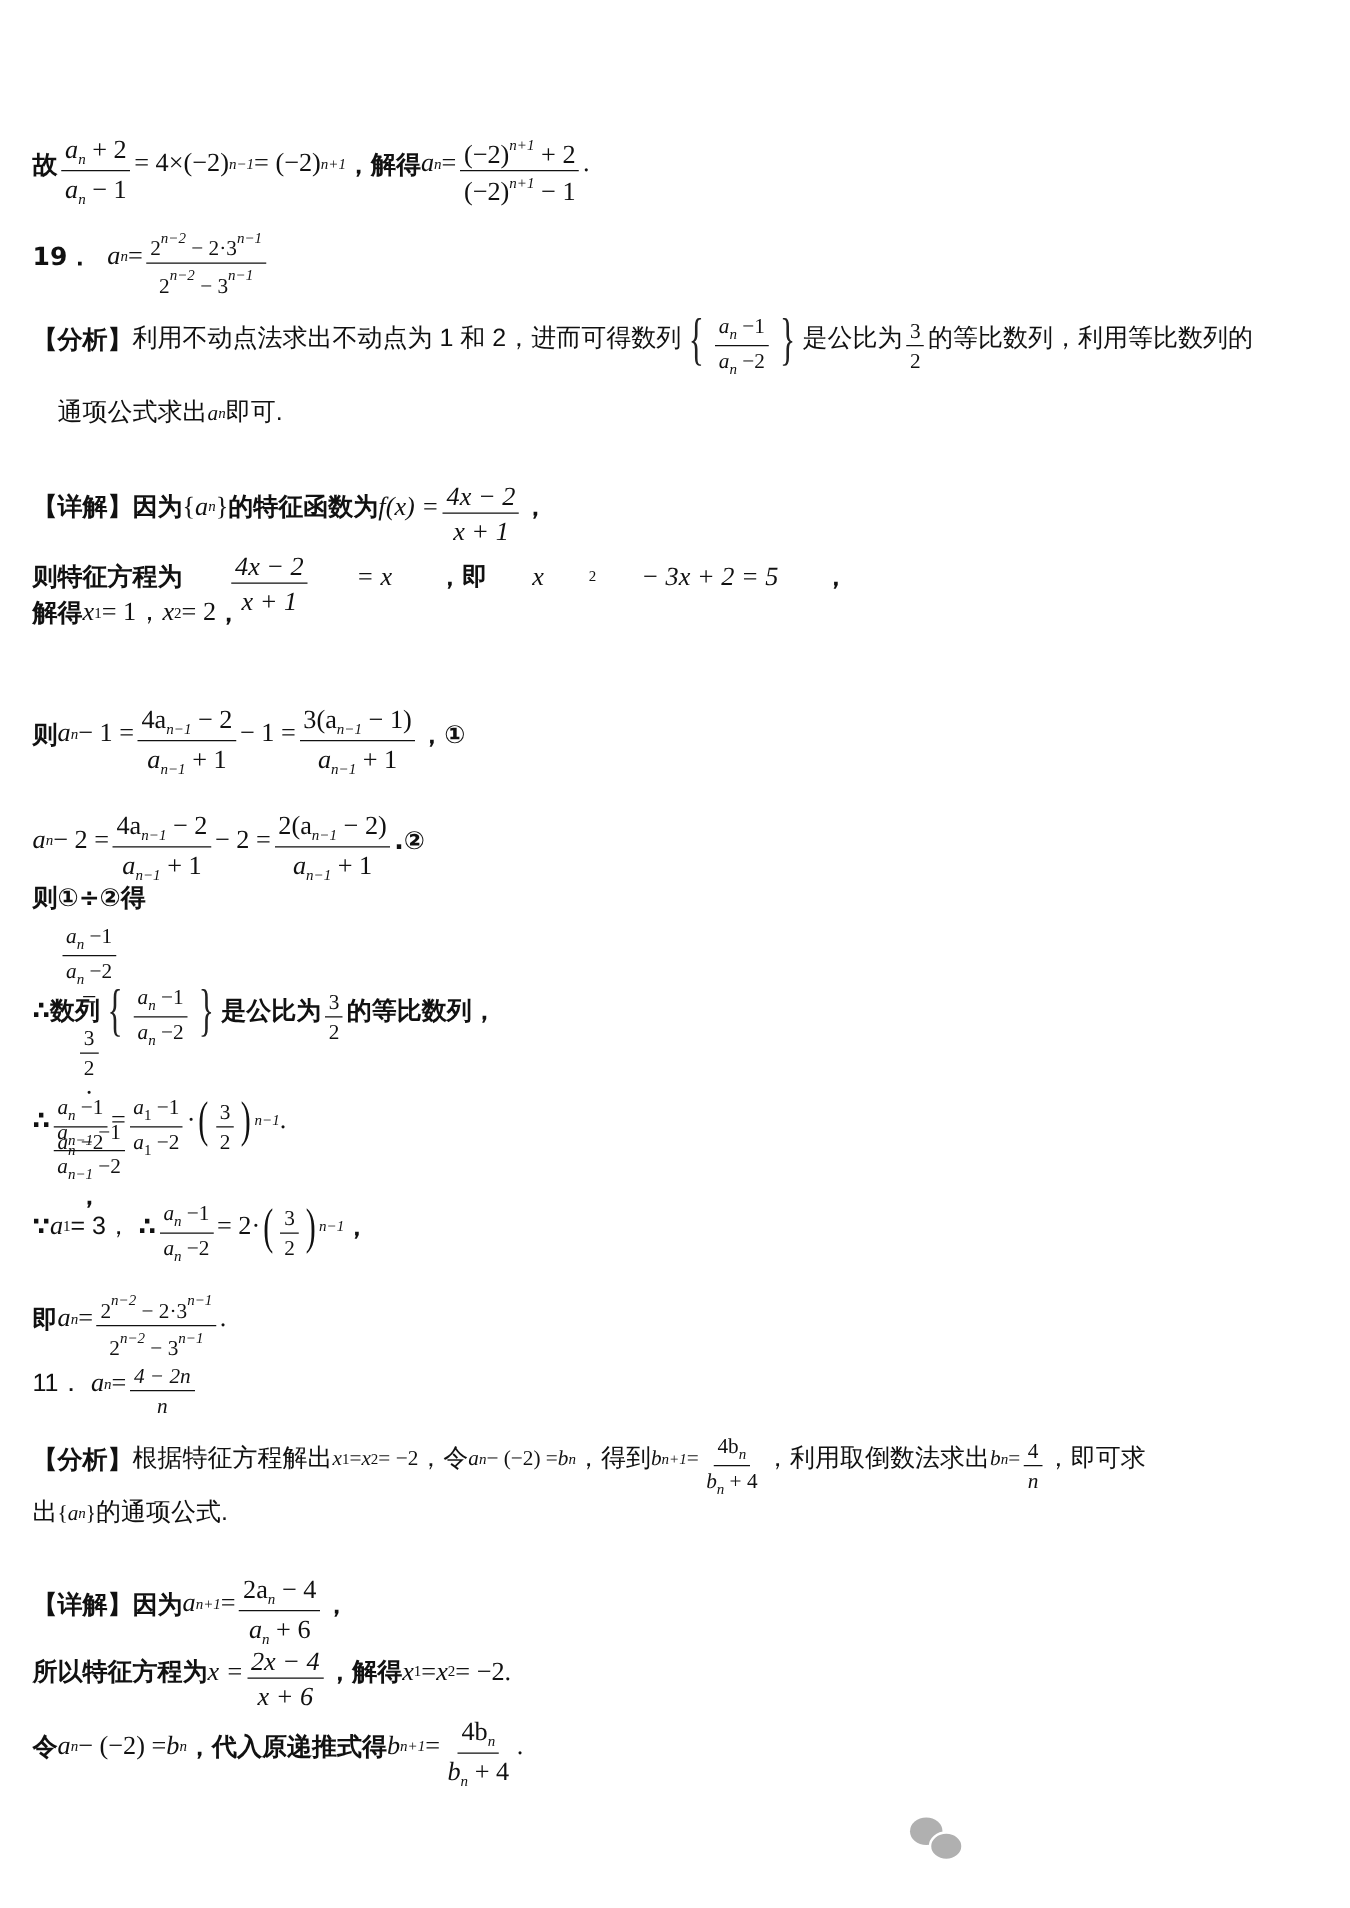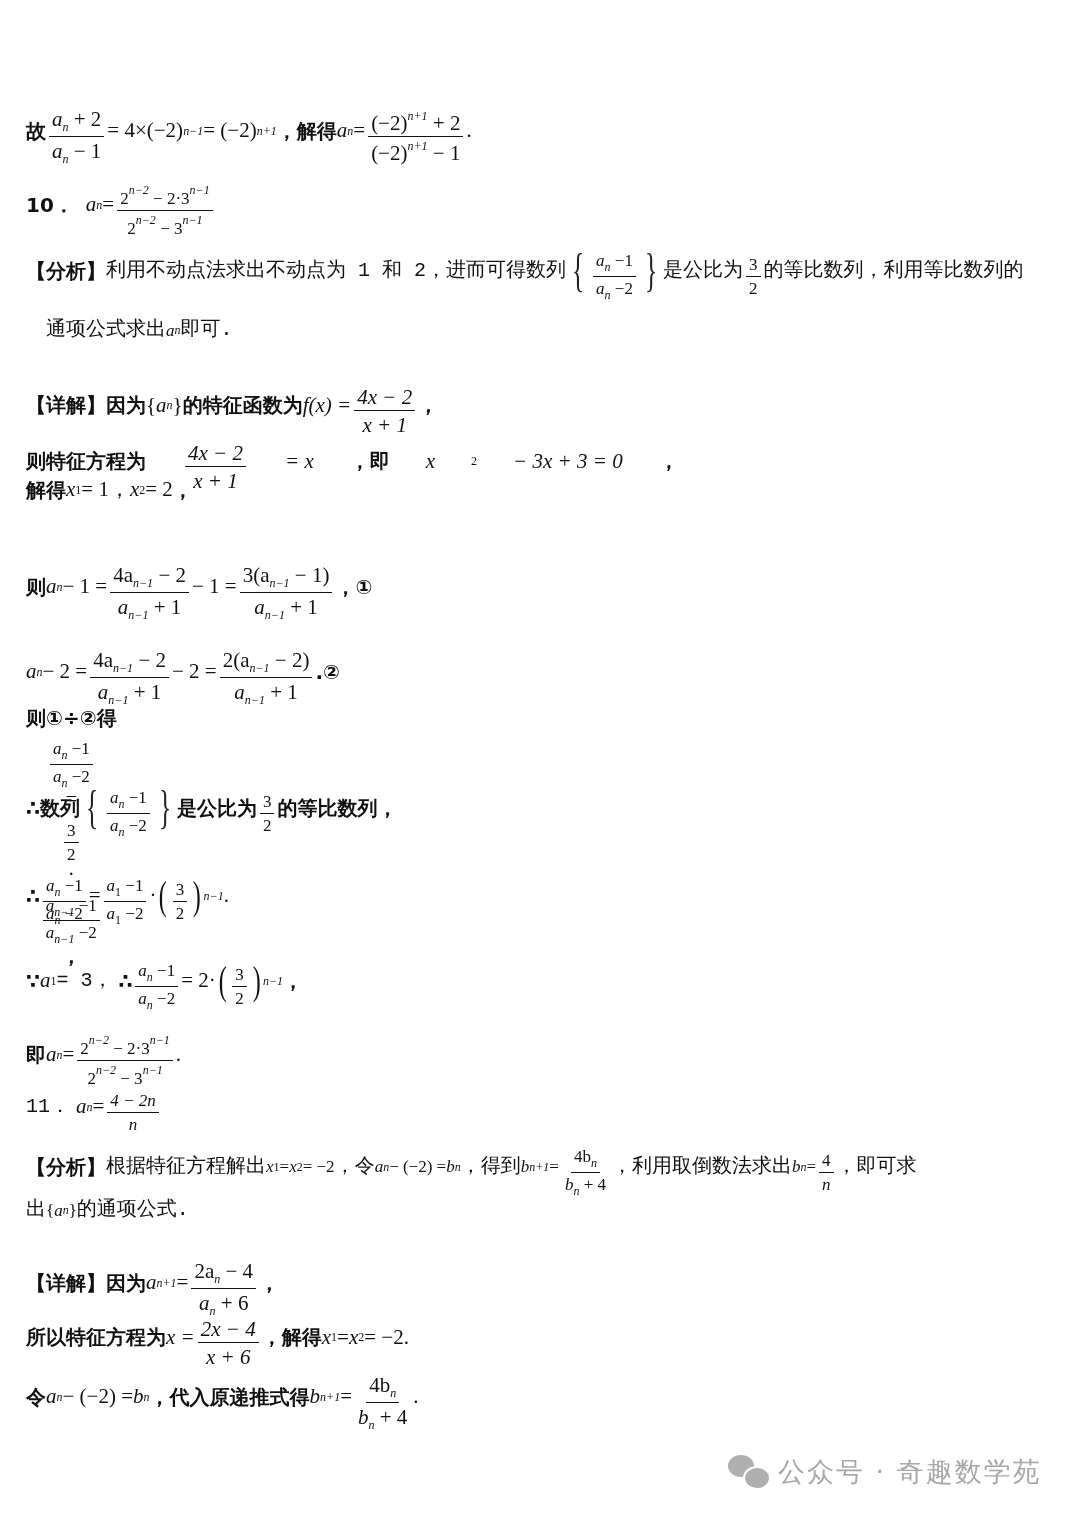--- a/index.html
+++ b/index.html
@@ -1,21 +1,21 @@
 <!DOCTYPE html>
 <html><head>
 <meta charset="utf-8">
 <style>
   html, body { margin:0; padding:0; background:#ffffff; }
   body { width:1080px; height:1526px; position:relative; overflow:hidden;
          font-family:"Liberation Serif","DejaVu Serif",serif; color:#111; }
   .line { position:absolute; left:26px; display:flex; align-items:center; white-space:nowrap;
           font-size:21px; line-height:1; }
   .cjk { font-family:"DejaVu Sans","Liberation Sans",sans-serif; font-weight:bold; font-size:20px; }
-  .cjk-n { font-family:Liberation Mono, monospace; font-size:20px; }
+  .cjk-n { font-family:Liberation Sans, sans-serif; font-size:20px; }
   .i { font-style:italic; }
   sub, sup { font-size:12px; font-style:italic; }
   sub { vertical-align:-5px; }
   sup { vertical-align:10px; }
   .frac { display:inline-flex; flex-direction:column; align-items:center; margin:0 3px; vertical-align:middle; }
   .frac .num { padding:0 3px 2px 3px; border-bottom:1.3px solid #111; line-height:1.05;margin-top:12px; }
   .frac .den { padding:3px 3px 0 3px; line-height:1.05; }
   .brace { font-size:46px; font-weight:100; line-height:1; margin:0 1px; transform:scaleX(0.55); display:inline-block; color:#222; }
   .paren { font-size:40px; font-weight:100; line-height:1; transform:scaleX(0.6); display:inline-block; }
   .sp { display:inline-block; width:6px; }
@@ -44,21 +44,21 @@
     <sub>n</sub>
     <span> = </span>
   <span class="frac">
     <span class="num"><span>(−2)</span><sup>n+1</sup><span> + 2</span></span>
     <span class="den"><span>(−2)</span><sup>n+1</sup><span> − 1</span></span>
   </span>
   <span>.</span>
 </div>
 
 <div class="line" style="top:172px;">
-  <span class="cjk">10．</span>
+  <span class="cjk">19．</span>
   <span class="sp"></span>
     <span class="sp"></span>
   <span class="i">a</span>
     <sub>n</sub>
     <span> = </span>
   <span class="frac sm">
     <span class="num"><span>2</span><sup>n−2</sup><span> − 2·3</span><sup>n−1</sup></span>
     <span class="den"><span>2</span><sup>n−2</sup><span> − 3</span><sup>n−1</sup></span>
   </span>
 </div>
@@ -105,21 +105,21 @@
 <div class="line" style="top:430px;gap:36px;">
   <span class="cjk">则特征方程为</span>
   <span class="frac">
     <span class="num i">4x − 2</span>
     <span class="den i">x + 1</span>
   </span>
   <span class="i"> = x</span>
   <span class="cjk">，即</span>
   <span class="i">x</span>
     <sup style="font-style:normal">2</sup>
-  <span class="i"> − 3x + 3 = 0</span>
+  <span class="i"> − 3x + 2 = 5</span>
   <span class="cjk">，</span>
 </div>
 <div class="line" style="top:479px;">
   <span class="cjk">解得</span>
   <span class="i">x</span>
     <sub style="font-style:normal">1</sub>
     <span> = 1，</span>
   <span class="i">x</span>
     <sub style="font-style:normal">2</sub>
     <span> = 2</span>
@@ -348,14 +348,13 @@
     <span class="den"><span class="i">b</span><sub>n</sub><span> + 4</span></span>
   </span>
   <span>.</span>
 </div>
 
 <div class="footer">
   <div class="wx">
       <div class="b1"></div>
       <div class="b2"></div>
     </div>
-  <span>公众号 · 奇趣数学苑</span>
 </div>
 
 </body></html>

